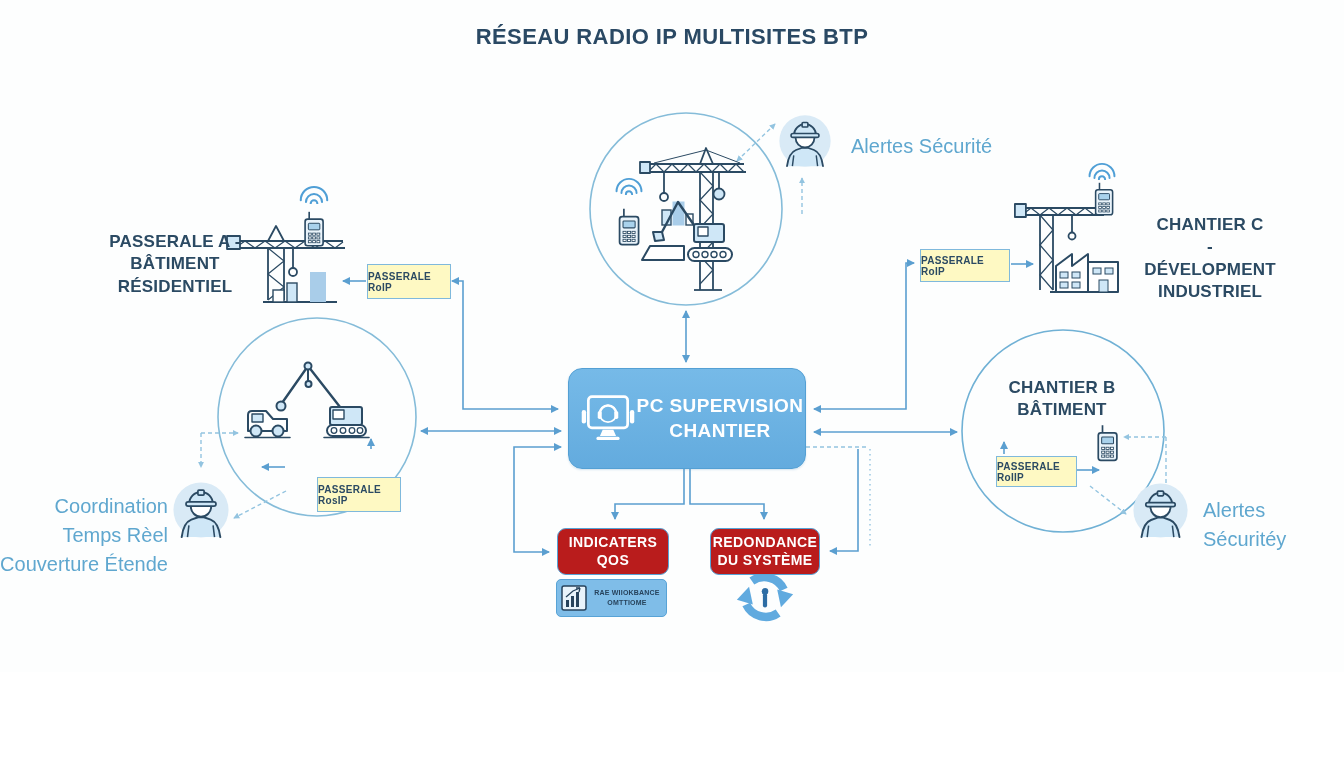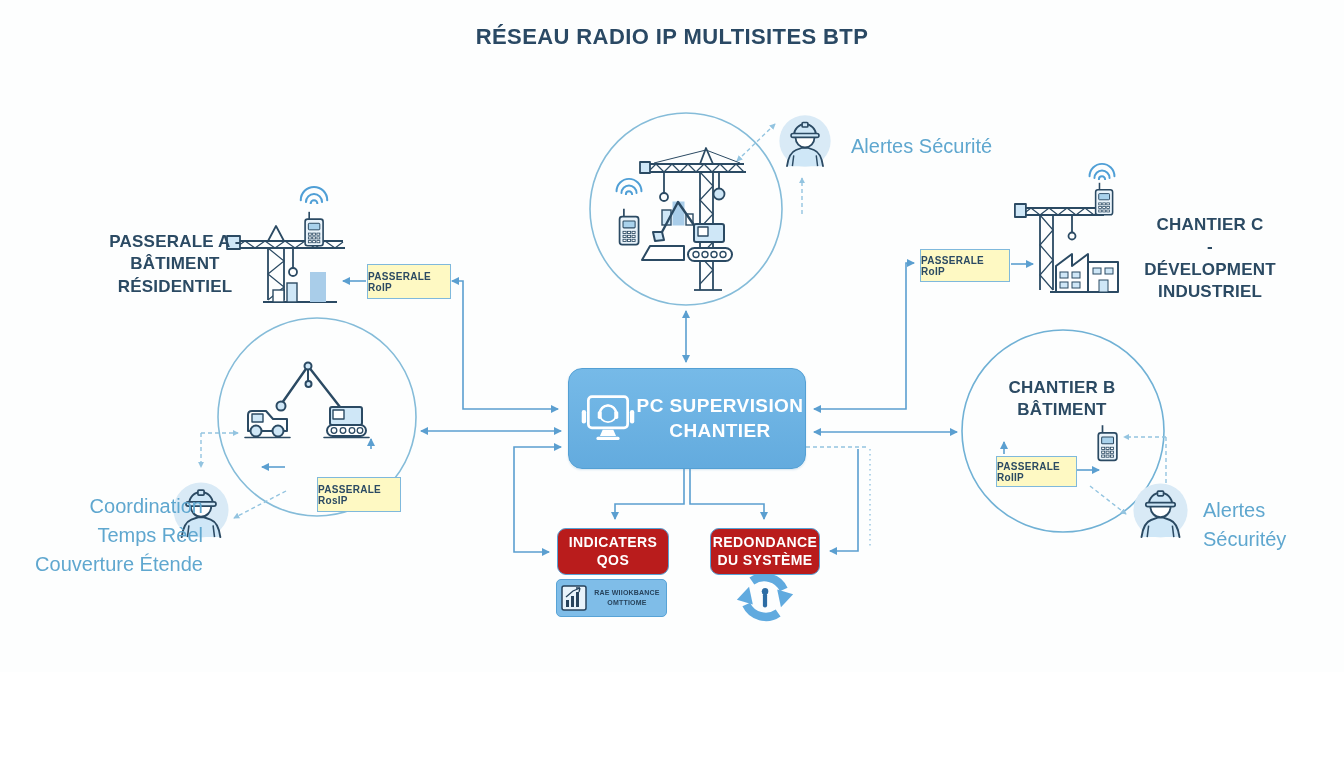--- a/index.html
+++ b/index.html
@@ -304,18 +304,18 @@
         <use href="#sym-chart"></use>
       </svg>
     <div class="txt">
       <div>RAE WIIOKBANCE</div>
       <div>OMTTIOME</div>
     </div>
   </div>
 
   <div class="abs light-label" style="left:851px;top:132px;">Alertes Sécurité</div>
   <div class="abs light-label" style="left:1203px;top:496px;">Alertes Sécuritéy</div>
-  <div class="abs light-label" style="left:0px;top:492px;width:168px;text-align:right;padding-left:35px;">
+  <div class="abs light-label" style="left:0px;top:492px;width:168px;text-align:right;">
     <div>Coordination Temps Rèel</div>
     <div>Couverture Étende</div>
   </div>
 
 </div>
 
 </body></html>

